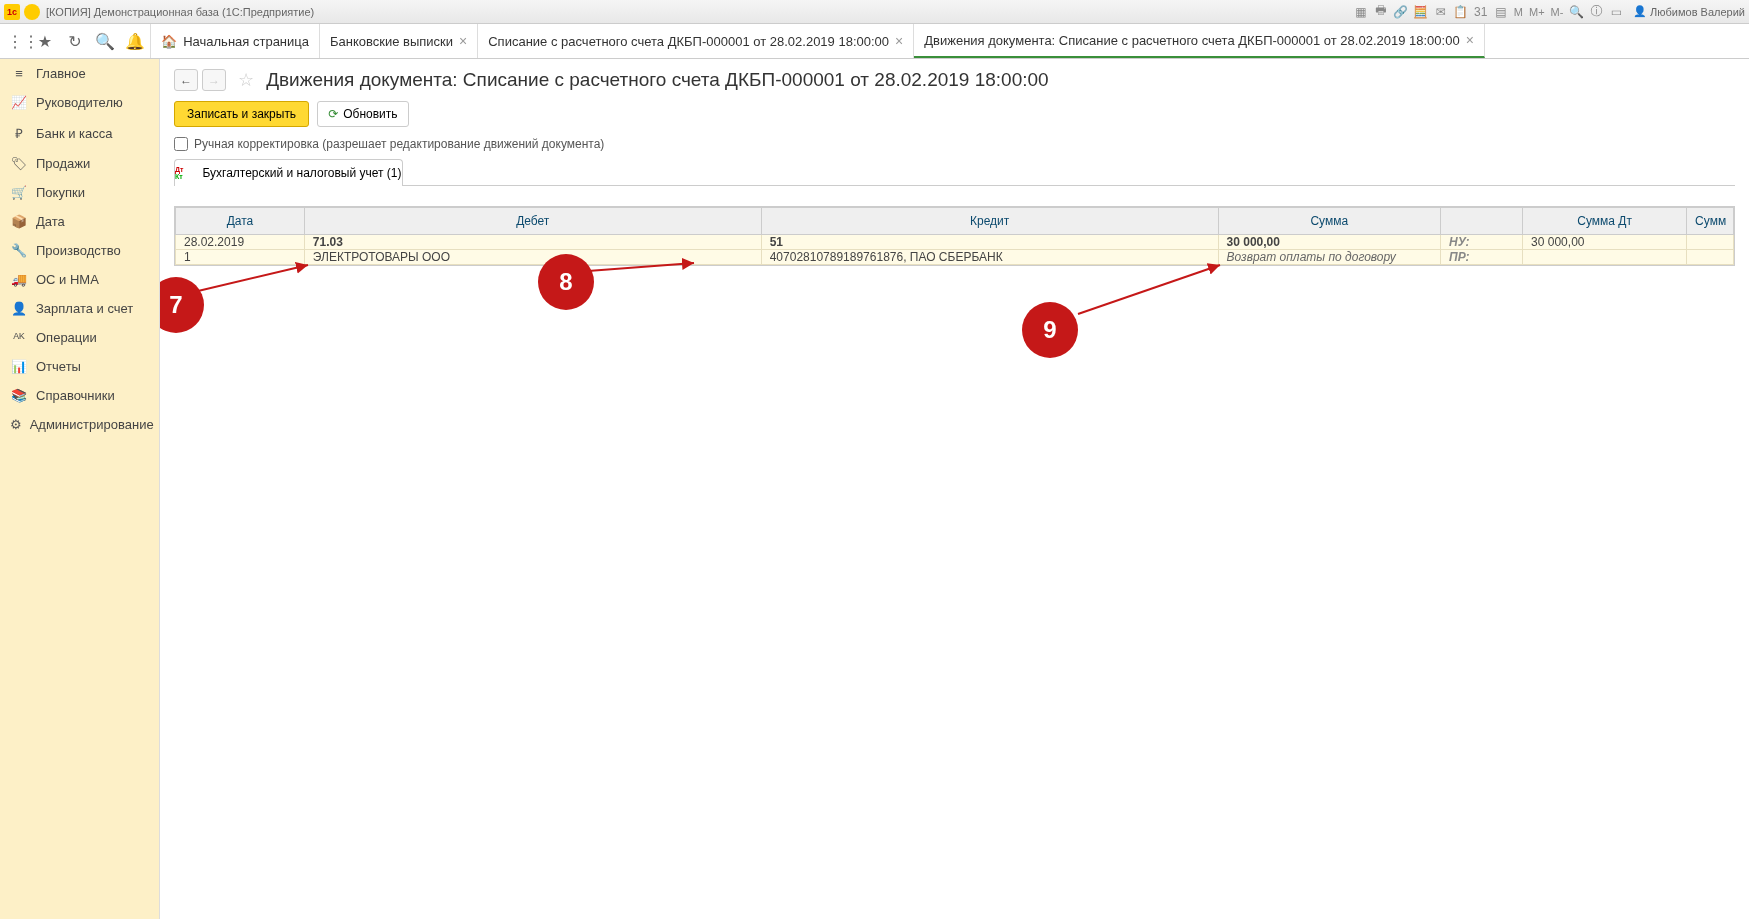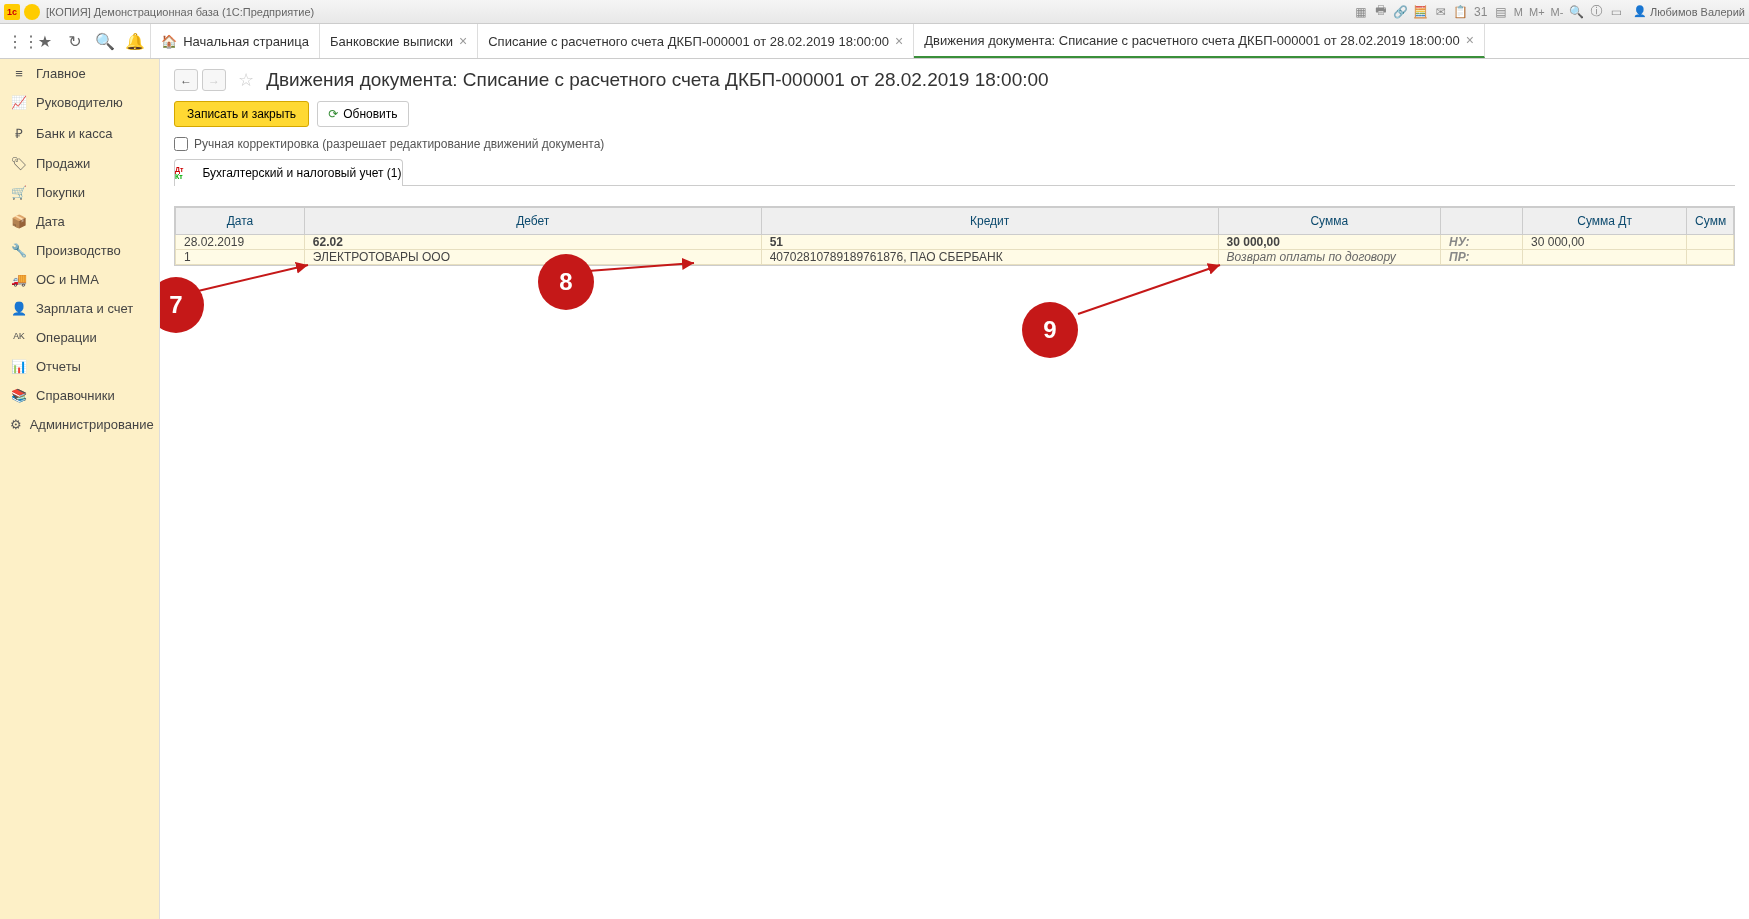--- a/index.html
+++ b/index.html
@@ -239,21 +239,21 @@
             <th>Кредит</th>
             <th>Сумма</th>
             <th></th>
             <th>Сумма Дт</th>
             <th>Сумм</th>
           </tr>
         </thead>
         <tbody>
           <tr>
             <td>28.02.2019</td>
-            <td class="bold-cell">62.02</td>
+            <td class="bold-cell">71.03</td>
             <td class="bold-cell">51</td>
             <td class="right bold-cell">30 000,00</td>
             <td class="label">НУ:</td>
             <td class="right">30 000,00</td>
             <td></td>
           </tr>
           <tr>
             <td class="right">1</td>
             <td>ЭЛЕКТРОТОВАРЫ ООО</td>
             <td>40702810789189761876, ПАО СБЕРБАНК</td>

